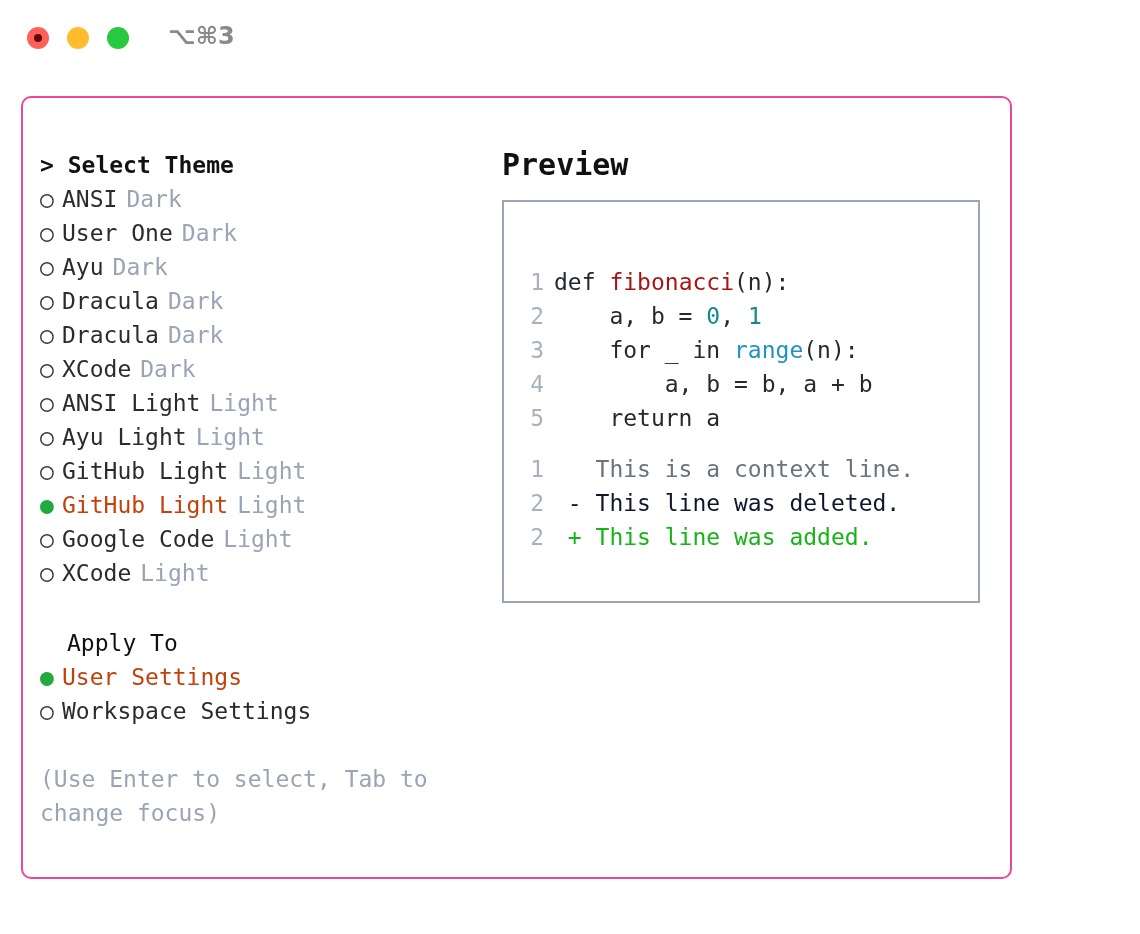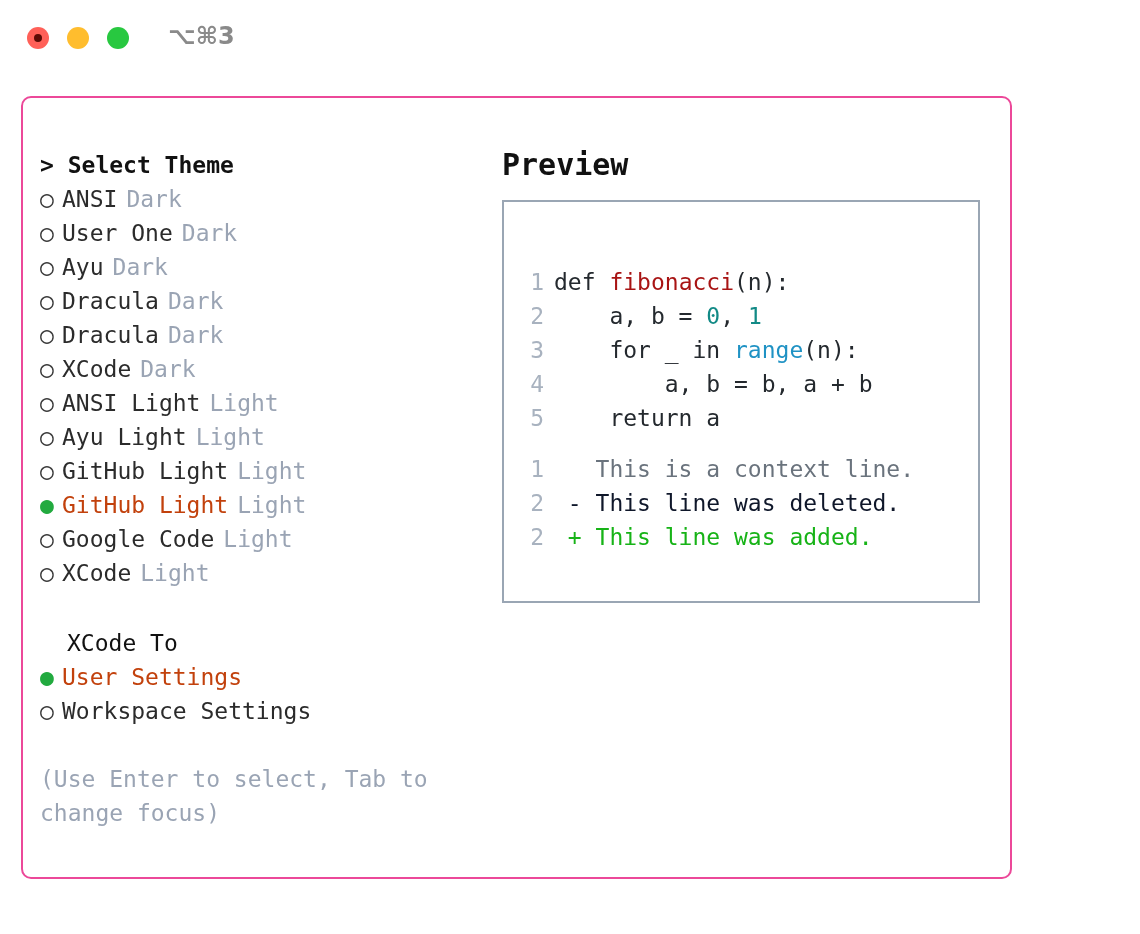--- a/index.html
+++ b/index.html
@@ -220,21 +220,21 @@
           <div class="opt-row"><span class="bullet">○</span><span class="opt-name">Dracula</span><span class="opt-variant">Dark</span></div>
           <div class="opt-row"><span class="bullet">○</span><span class="opt-name">XCode</span><span class="opt-variant">Dark</span></div>
           <div class="opt-row"><span class="bullet">○</span><span class="opt-name">ANSI Light</span><span class="opt-variant">Light</span></div>
           <div class="opt-row"><span class="bullet">○</span><span class="opt-name">Ayu Light</span><span class="opt-variant">Light</span></div>
           <div class="opt-row"><span class="bullet">○</span><span class="opt-name">GitHub Light</span><span class="opt-variant">Light</span></div>
           <div class="opt-row selected"><span class="bullet sel">●</span><span class="opt-name">GitHub Light</span><span class="opt-variant">Light</span></div>
           <div class="opt-row"><span class="bullet">○</span><span class="opt-name">Google Code</span><span class="opt-variant">Light</span></div>
           <div class="opt-row"><span class="bullet">○</span><span class="opt-name">XCode</span><span class="opt-variant">Light</span></div>
         </div>
 
-      <div class="apply-head">XCode To</div>
+      <div class="apply-head">Apply To</div>
       <div id="apply-list">
           <div class="opt-row selected"><span class="bullet sel">●</span><span class="opt-name">User Settings</span></div>
           <div class="opt-row"><span class="bullet">○</span><span class="opt-name">Workspace Settings</span></div>
         </div>
 
       <div class="hint">(Use Enter to select, Tab to change focus)</div>
     </div>
 
     <div class="right-col">
       <div class="preview-head">Preview</div>

